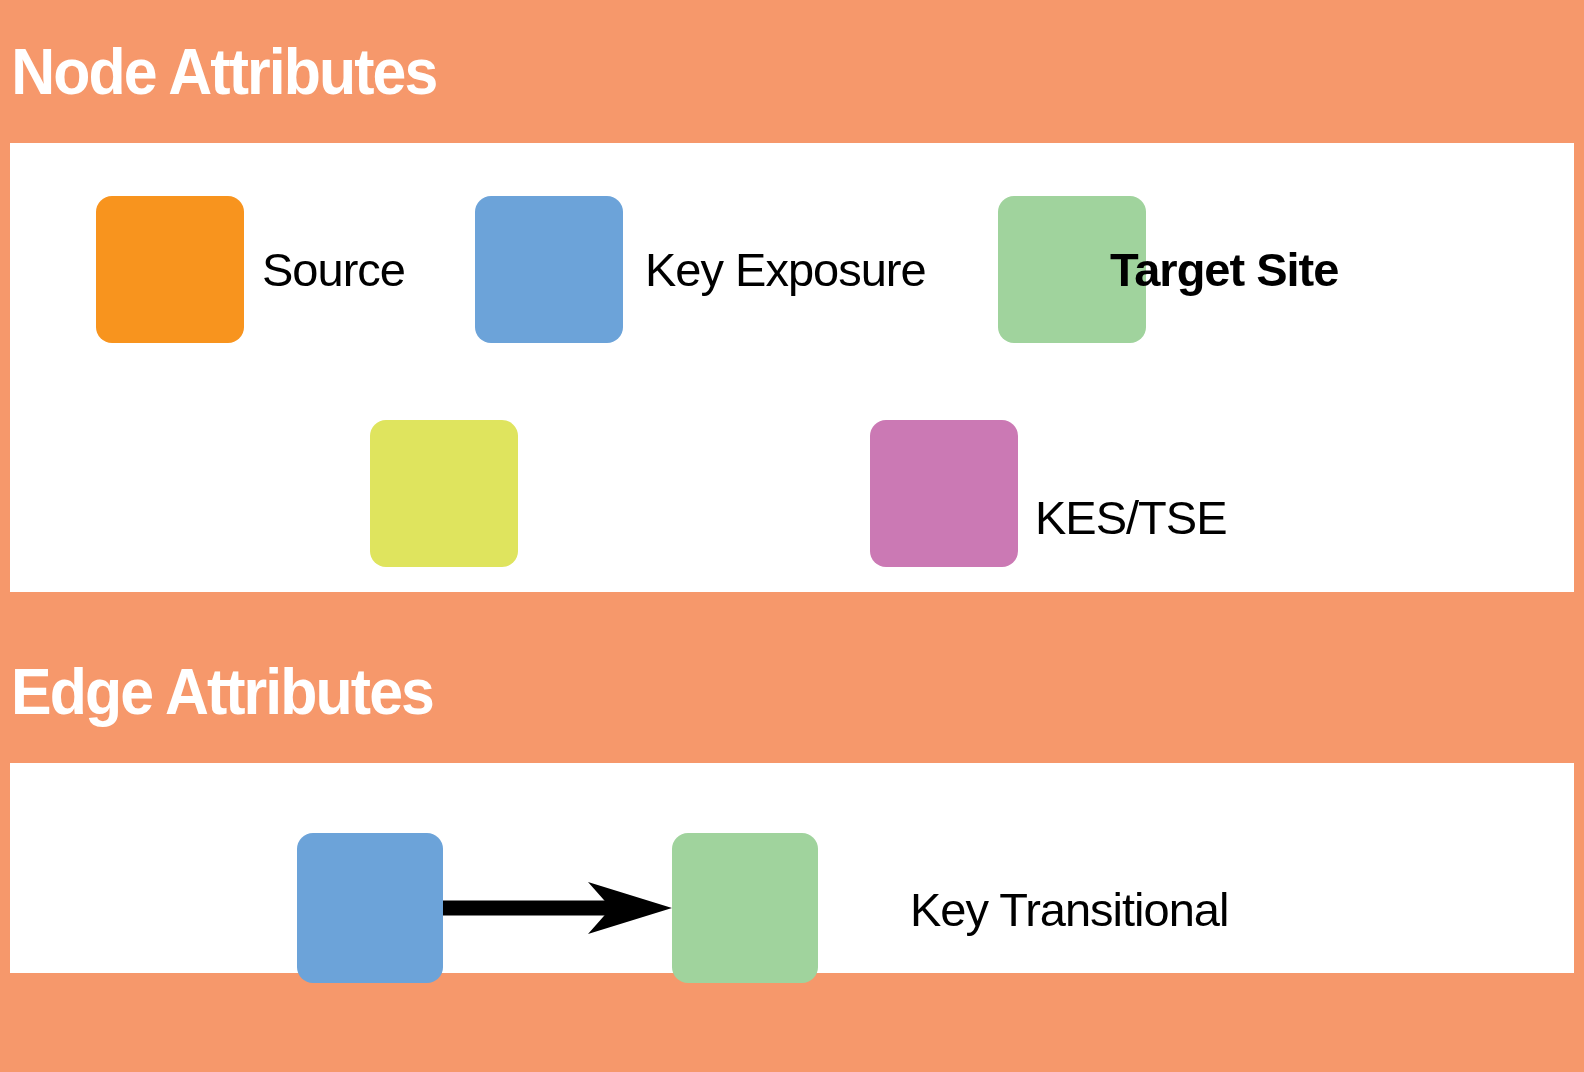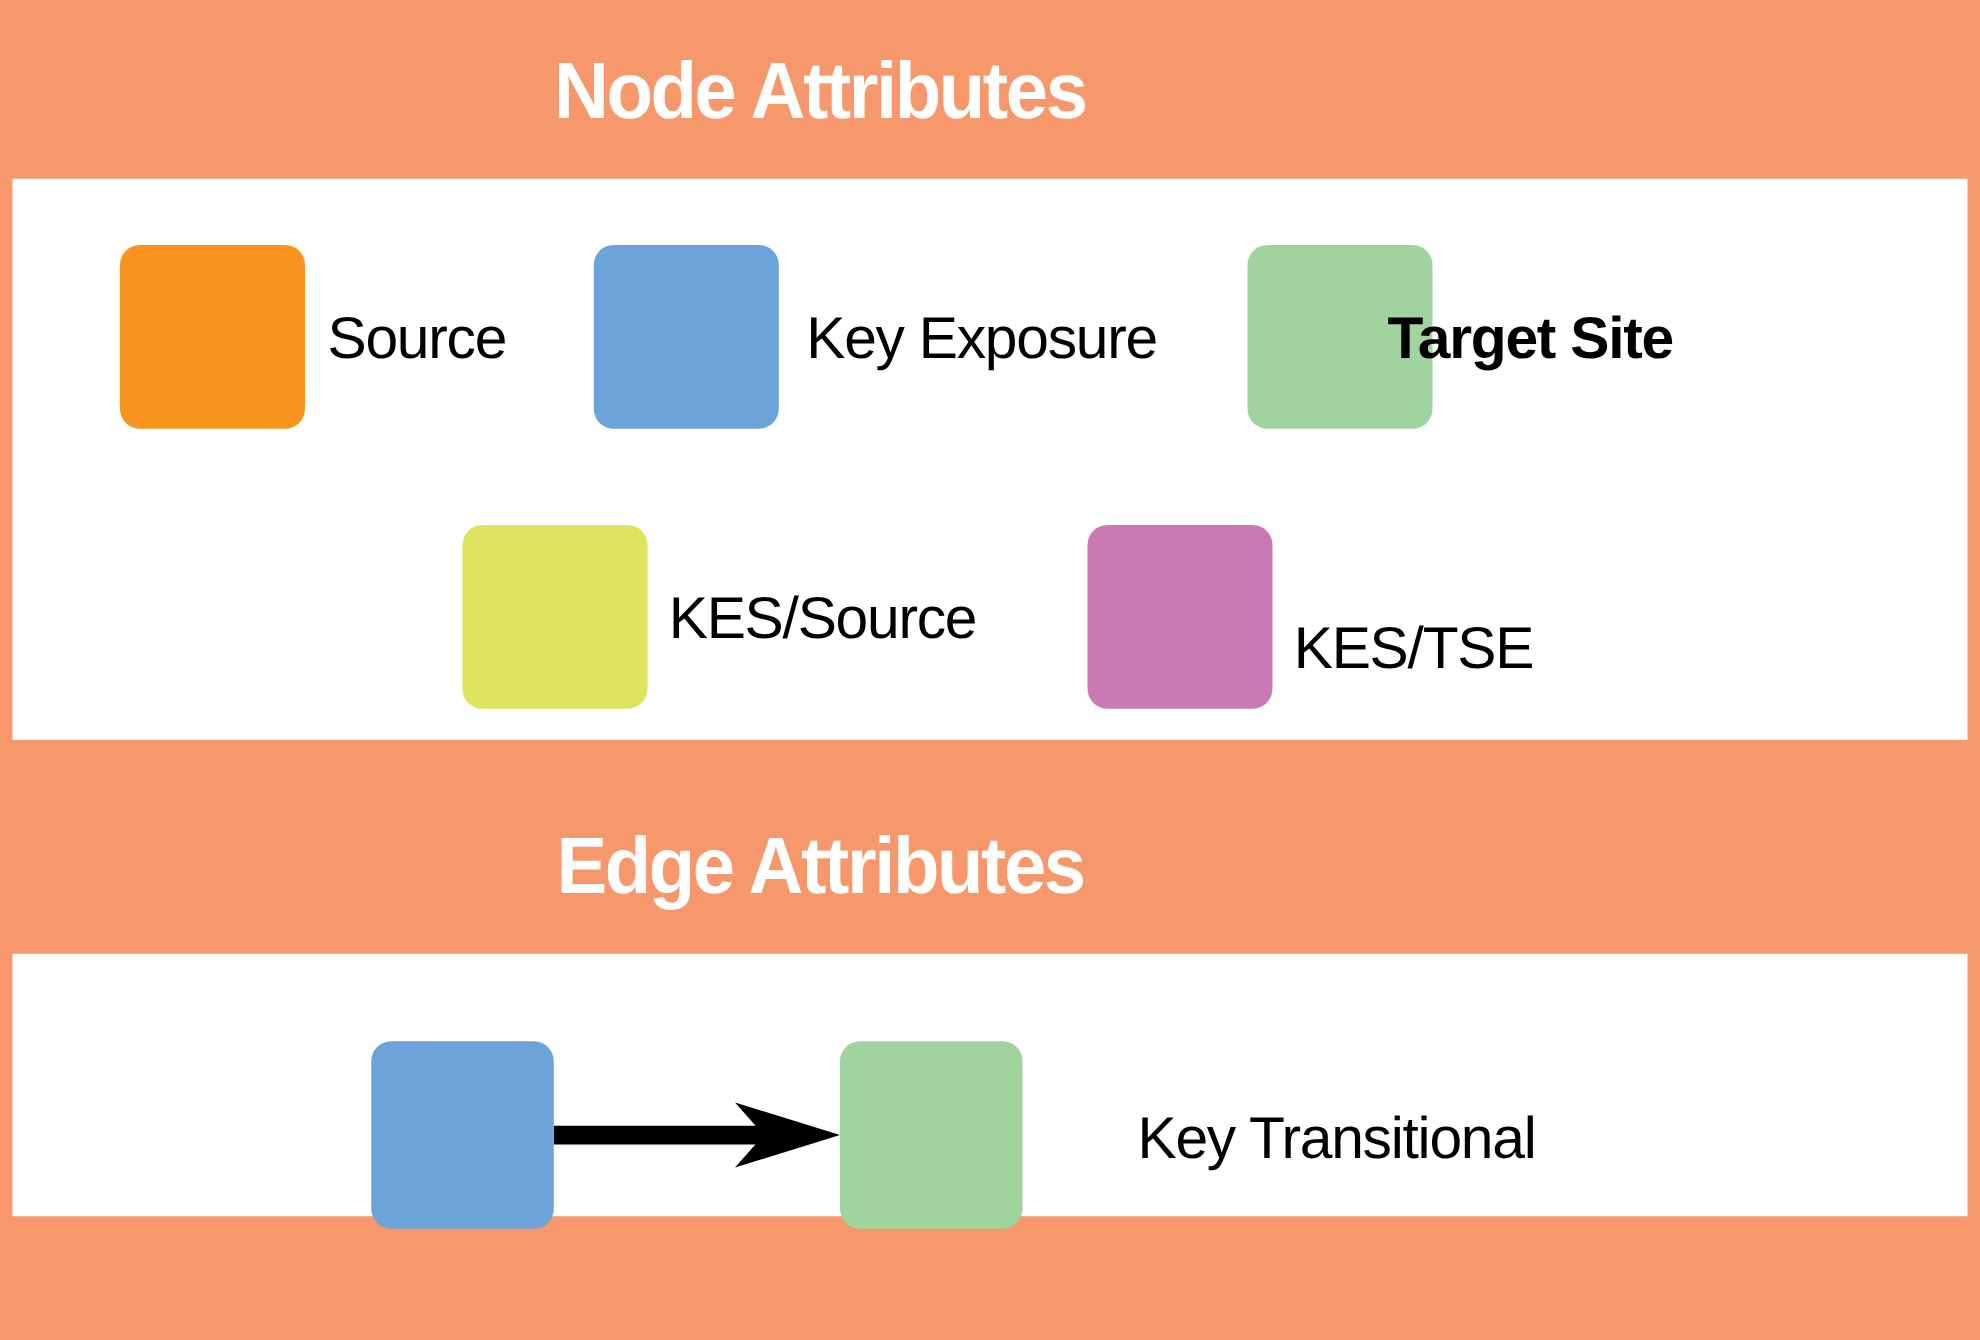--- a/index.html
+++ b/index.html
@@ -5,21 +5,21 @@
   * { margin: 0; padding: 0; box-sizing: border-box; }
   html, body { width: 1584px; height: 1072px; }
   body {
     position: relative;
     background: #F6986B;
     font-family: "Liberation Sans", sans-serif;
     overflow: hidden;
   }
   .band {
     position: absolute; left: 0; width: 1312px;
-    display: flex; align-items: center; justify-content: center;
+    display: flex; align-items: center; justify-content: flex-start;
   }
   .band-node { top: 0; height: 143px; }
   .band-edge { top: 620px; height: 143px; }
   .band-title {
     color: #FFFFFF; font-weight: 700; font-size: 64px;
     letter-spacing: -2px; transform: scaleX(0.95);
     white-space: nowrap;
   }
   .panel {
     position: absolute; left: 10px; width: 1564px; background: #FFFFFF;
@@ -70,21 +70,20 @@
   <div class="legend-label lbl-kes">
     <span>Key Exposure</span>
   </div>
 
   <div class="swatch sw-tse" style="background-color: rgb(160, 211, 157);"></div>
   <div class="legend-label lbl-tse">
     <span>Target Site</span>
   </div>
 
   <div class="swatch sw-kes-source" style="background-color: rgb(223, 228, 94);"></div>
-  <div class="legend-label lbl-kes-source">KES/Source</div>
 
   <div class="swatch sw-kes-tse" style="background-color: rgb(203, 121, 180);"></div>
   <div class="legend-label lbl-kes-tse">KES/TSE</div>
 
 </div>
 
 <div class="band band-edge">
   <div class="band-title">Edge Attributes</div>
 </div>
 

